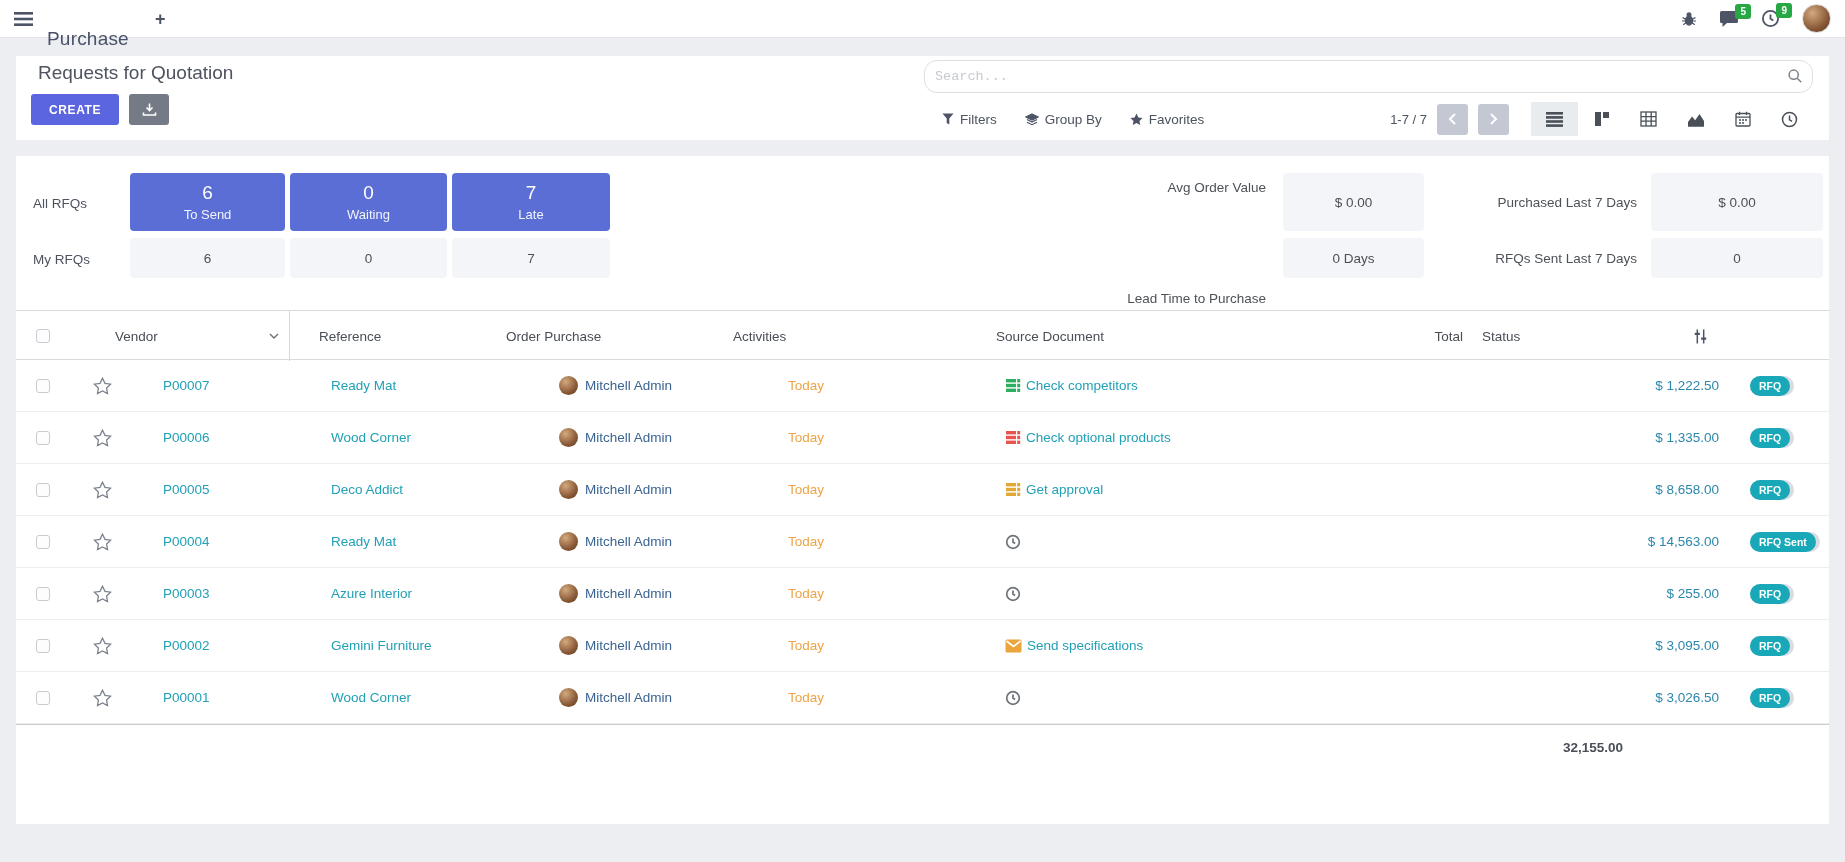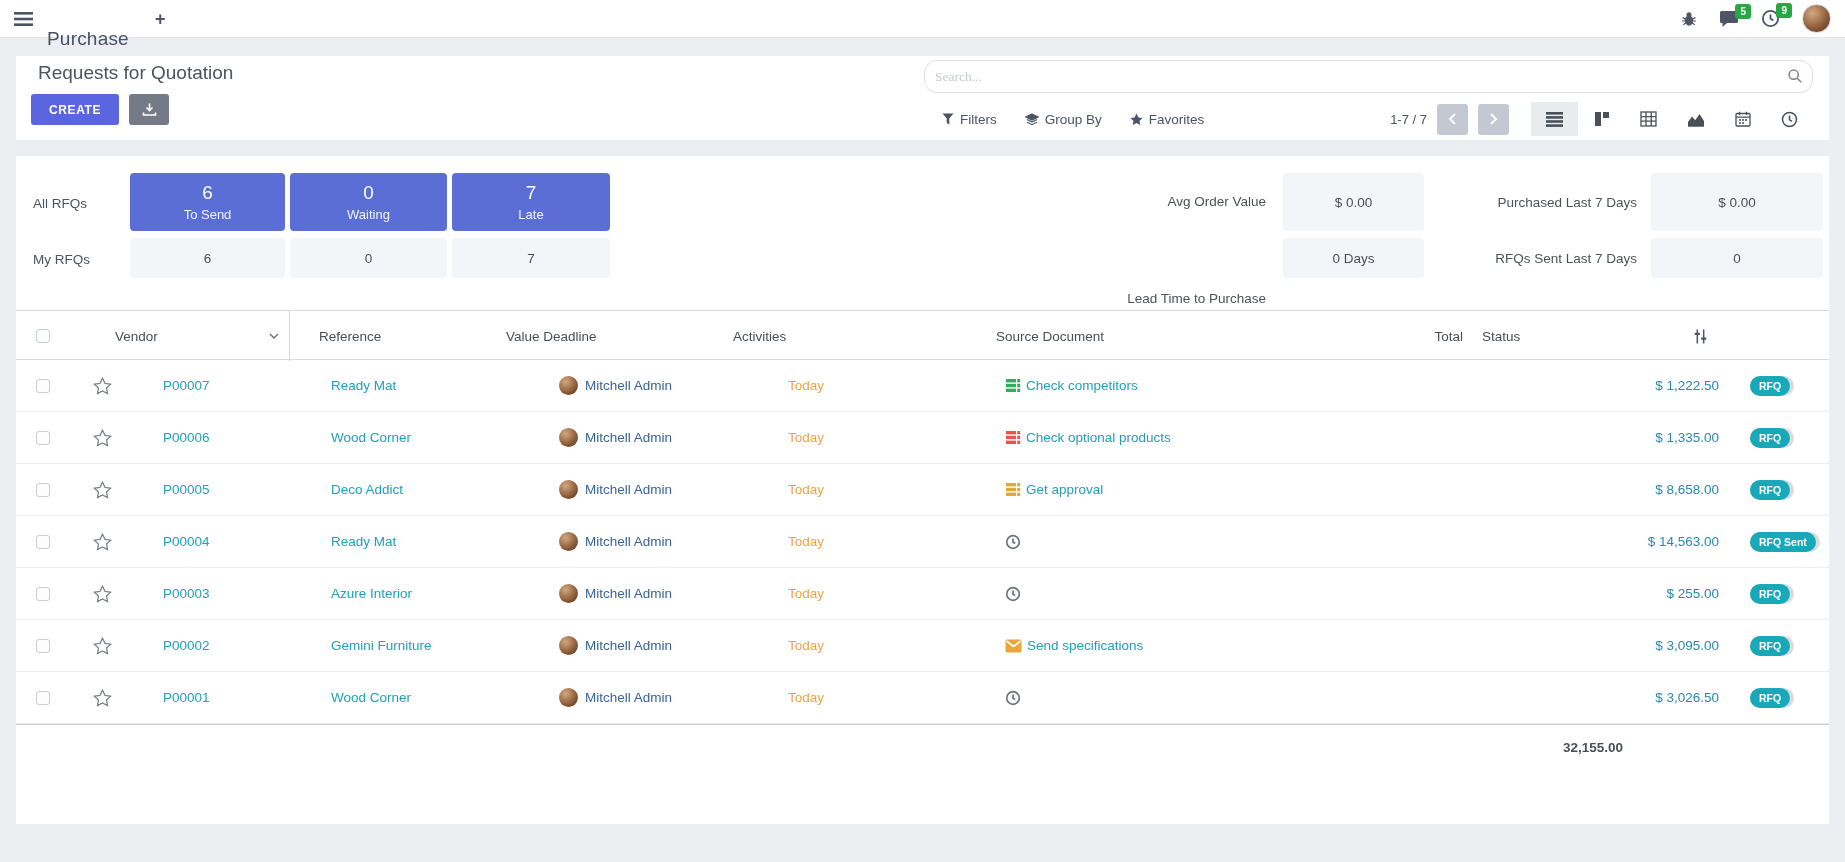--- a/index.html
+++ b/index.html
@@ -30,21 +30,21 @@
   .btn-row { position:absolute; left:31px; top:94px; display:flex; gap:10px; }
   .btn-create { background:#5b65df; color:#fff; border:none; border-radius:3px; height:31px;
                 padding:0 18px; font-size:12px; font-weight:bold; letter-spacing:.6px;
                 font-family:"Liberation Sans",sans-serif; cursor:pointer; }
   .btn-export { background:#747b87; color:#fff; border:none; border-radius:3px; height:31px; width:40px;
                 display:inline-flex; align-items:center; justify-content:center; cursor:pointer; }
 
   .search-wrap { position:absolute; left:924px; top:60px; width:889px; height:33px; }
   .search-input { width:100%; height:100%; border:1px solid #dcdfe4; border-radius:13px;
                   padding:0 34px 0 10px; font-size:13.5px; color:#495057; outline:none;
-                  font-family:Liberation Serif, serif; }
+                  font-family:Liberation Mono, monospace; }
   .search-input::placeholder { color:#c6cad1; }
   .search-icon { position:absolute; right:10px; top:8px; color:#7d838c; }
 
   .cp-controls { position:absolute; left:924px; top:102px; width:889px; height:34px;
                  display:flex; align-items:center; }
   .filter-group { display:flex; gap:28px; margin-left:18px; }
   .filter-btn { display:inline-flex; align-items:center; gap:6px; font-size:13.5px; color:#4c525e;
                 background:none; border:none; cursor:pointer; font-family:"Liberation Sans",sans-serif; }
   .filter-btn .icon { color:#4d5466; display:inline-flex; }
   .pager { margin-left:auto; display:flex; align-items:center; gap:10px; }
@@ -282,21 +282,21 @@
     </div>
     <div class="dash-card" style="left:436px; width:158px;">
       <span class="num">7</span>
       <span class="lbl">Late</span>
     </div>
 
     <div class="dash-mini" style="left:114px; width:155px;">6</div>
     <div class="dash-mini" style="left:274px; width:157px;">0</div>
     <div class="dash-mini" style="left:436px; width:158px;">7</div>
 
-    <div class="stat-label" style="left:1010px; top:34px;">Avg Order Value</div>
+    <div class="stat-label" style="left:1010px; top:20px;">Avg Order Value</div>
     <div class="stat-box" style="left:1267px; top:13px; width:141px; height:58px;">$ 0.00</div>
     <div class="stat-label" style="left:1381px; top:35px;">Purchased Last 7 Days</div>
     <div class="stat-box" style="left:1635px; top:13px; width:172px; height:58px;">$ 0.00</div>
     <div class="stat-label" style="left:1010px; top:91px;margin-top:40px;">Lead Time to Purchase</div>
     <div class="stat-box" style="left:1267px; top:78px; width:141px; height:40px;">0 Days</div>
     <div class="stat-label" style="left:1381px; top:91px;">RFQs Sent Last 7 Days</div>
     <div class="stat-box" style="left:1635px; top:78px; width:172px; height:40px;">0</div>
   </div>
 
   <div class="list">
@@ -307,21 +307,21 @@
       <div></div>
       <div class="hcell hc-vendor">
         <span>Vendor</span>
         <span>
           <svg width="10" height="7" viewBox="0 0 10 7" fill="none" stroke="#6b7076" stroke-width="1.4">
               <path d="M1 1l4 4 4-4"></path>
             </svg>
         </span>
       </div>
       <div class="hcell hc-ref">Reference</div>
-      <div class="hcell hc-deadline">Value Deadline</div>
+      <div class="hcell hc-deadline">Order Purchase</div>
       <div class="hcell hc-act">Activities</div>
       <div class="hcell hc-source">Source Document</div>
       <div class="hcell hc-total">Total</div>
       <div class="hcell hc-status">Status</div>
       <div class="hcell hc-settings">
         <svg width="17" height="17" viewBox="0 0 16 16" fill="none" stroke="currentColor" stroke-width="1.4">
           <path d="M5 1.5v13M11 1.5v13"></path>
             <path d="M2.6 5.5h4.8M8.6 10h4.8" stroke-width="2"></path>
         </svg>
       </div>

